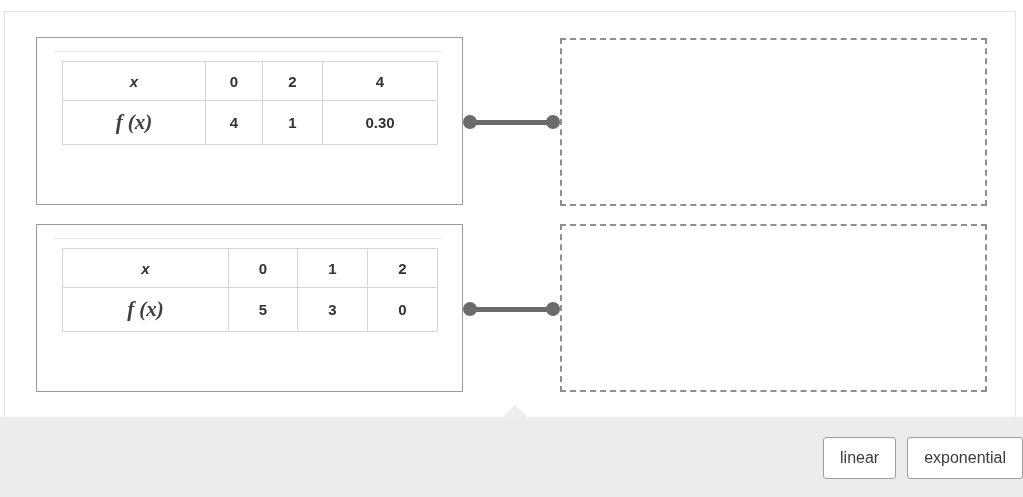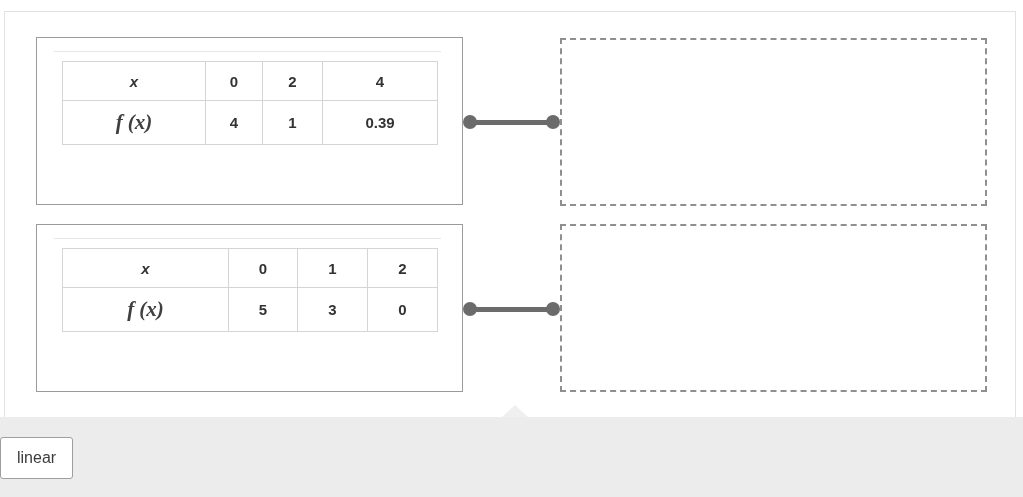--- a/index.html
+++ b/index.html
@@ -120,21 +120,21 @@
     left: 502px; top: -12px;
     width: 0; height: 0;
     border-left: 13px solid transparent;
     border-right: 13px solid transparent;
     border-bottom: 12px solid #efefef;
   }
   .chips {
     position: absolute;
     left: 0; right: 0; top: 20px;
     display: flex;
-    justify-content: space-between;
+    justify-content: flex-end;
     align-items: flex-start;
     gap: 11px;
   }
   .chip {
     background: #ffffff;
     border: 1px solid #9e9e9e;
     border-radius: 3px;
     padding: 10px 16px;
     font-family: "Liberation Sans", sans-serif;
     font-size: 16px;
@@ -163,21 +163,21 @@
             <tr class="hrow">
           <th class="xhead">x</th>
           <th>0</th>
           <th>2</th>
           <th>4</th>
         </tr>
         <tr class="drow">
           <td class="fxcell">f (x)</td>
           <td>4</td>
           <td>1</td>
-          <td>0.39</td>
+          <td>0.30</td>
         </tr>
       </tbody>
         </table>
     </div>
 
     <div class="connector conn1">
       <span class="dot ld"></span>
       <span class="line"></span>
       <span class="dot rd"></span>
     </div>
@@ -217,16 +217,17 @@
     </div>
 
     <div class="dropzone zone2"></div>
 
   </div>
 
   <div class="tray">
     <div class="notch"></div>
     <div class="chips">
       <button class="chip">linear</button>
+      <button class="chip">exponential</button>
     </div>
   </div>
 
 </div>
 
 </body></html>

